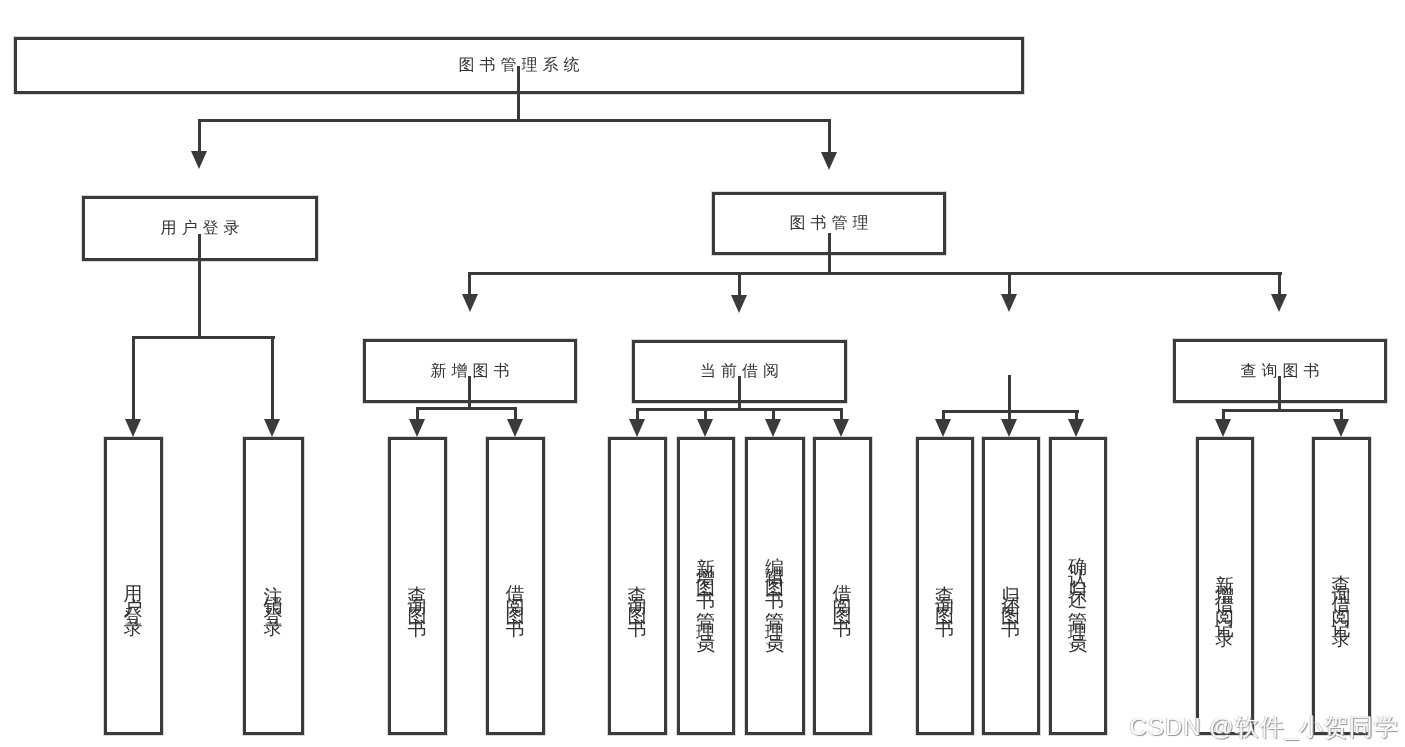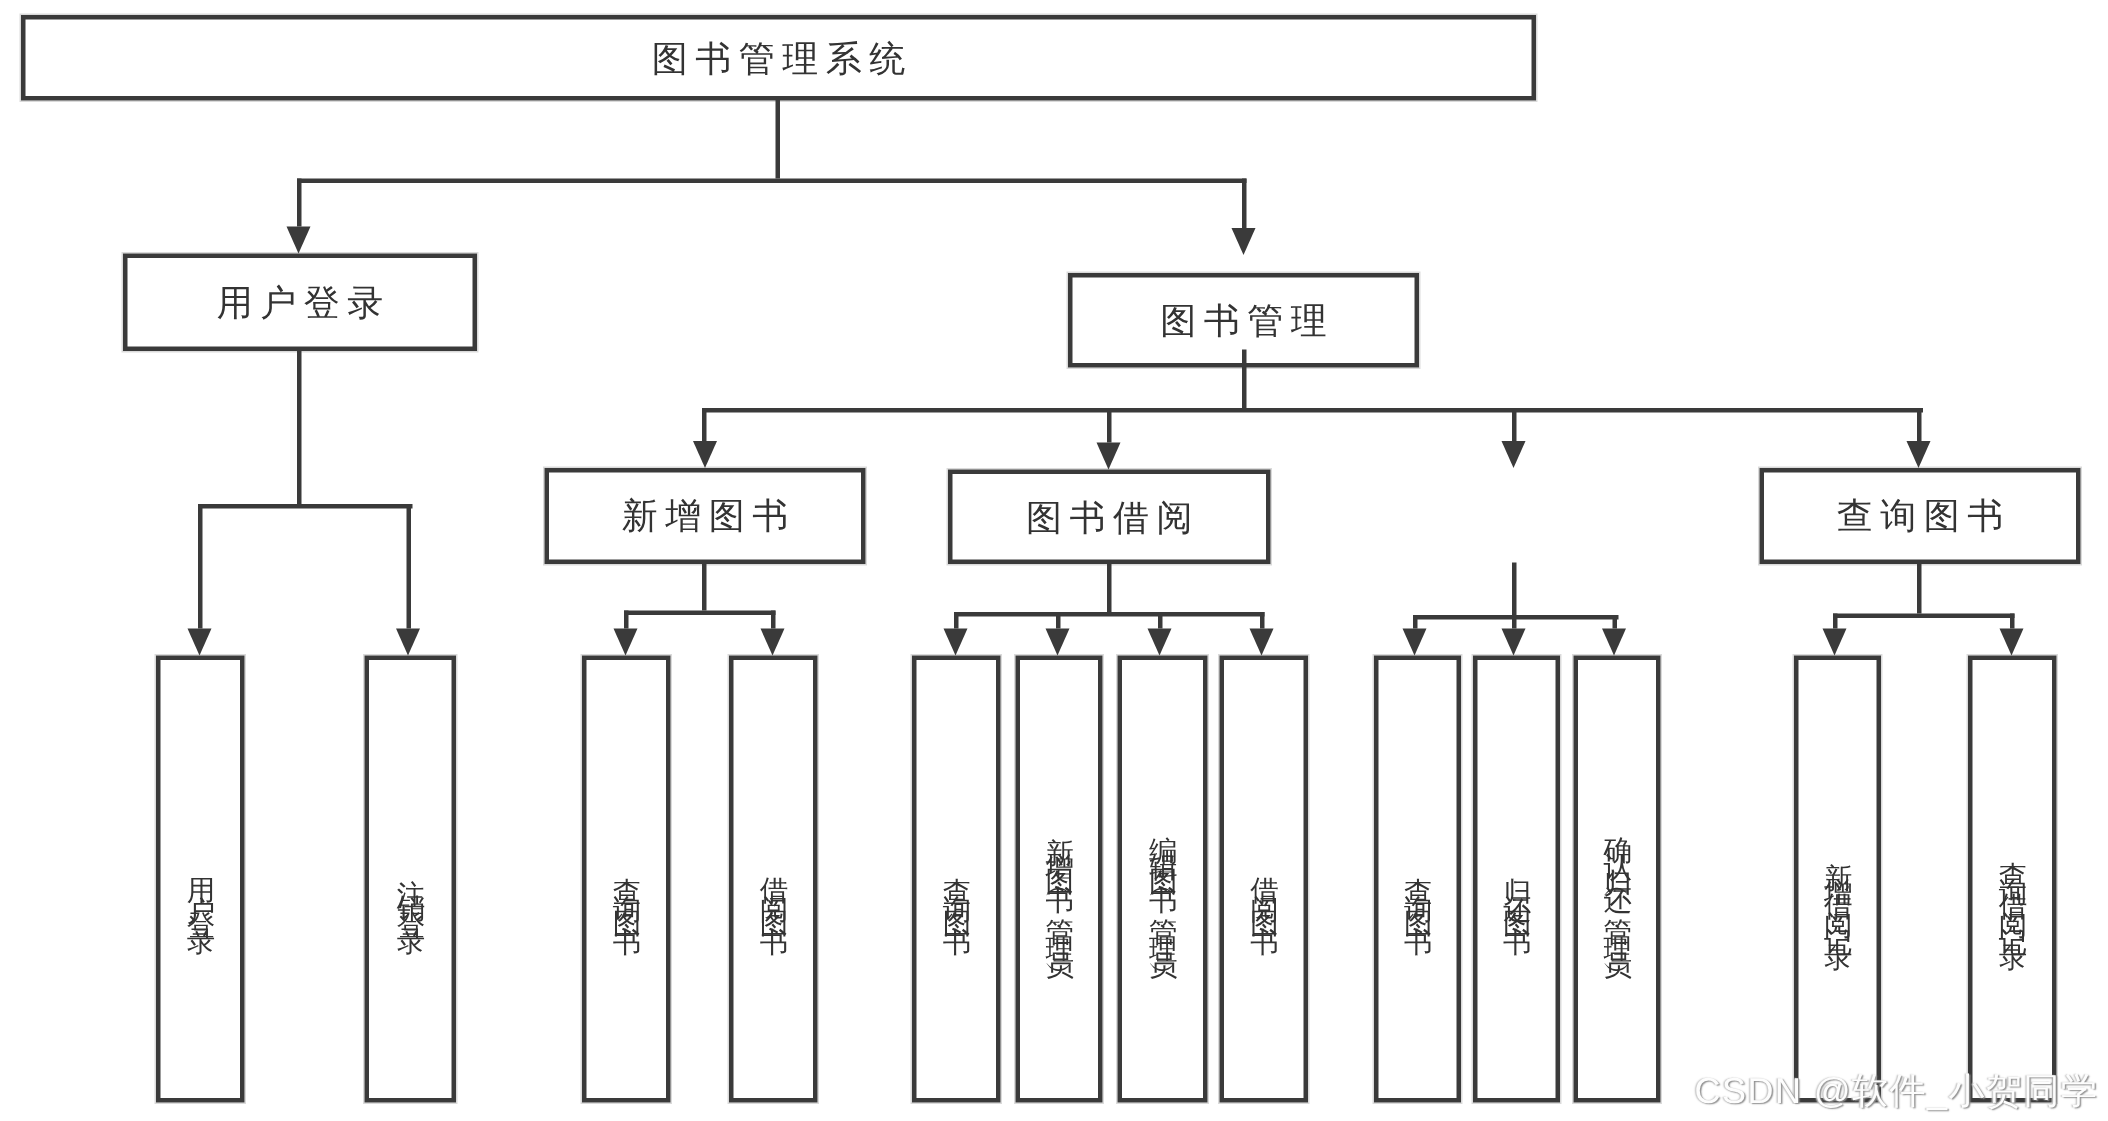--- a/index.html
+++ b/index.html
@@ -21,21 +21,21 @@
   .h-node, .v-node {
     position: absolute;
     box-sizing: border-box;
     border: 3px solid var(--line);
     background: var(--bg);
     display: flex;
     align-items: center;
     justify-content: center;
     box-shadow: 0 0 0 1px rgba(150,150,150,0.35);
   }
-  .h-node { font-size: 24px; }
+  .h-node { font-size: 16px; margin-top: 27px; }
   .h-node span { letter-spacing: 5px; margin-right: -5px; white-space: nowrap; }
   .v-node { font-size: 19px; }
   .v-node span {
     writing-mode: vertical-lr;
     text-orientation: mixed;
     letter-spacing: 11px;
     margin-bottom: -11px;
     line-height: 1;
     white-space: nowrap;
   }
@@ -63,29 +63,29 @@
 
 <div class="canvas">
 
   <div class="h-node" style="left:14px; top:10px; width:1010px; height:57px;">
     <span>图书管理系统</span>
   </div>
 
   <div class="h-node" style="left:82px; top:169px; width:236px; height:65px;">
     <span>用户登录</span>
   </div>
-  <div class="h-node" style="left:712px; top:182px; width:234px; height:63px;">
+  <div class="h-node" style="left:712px; top:165px; width:234px; height:63px;">
     <span>图书管理</span>
   </div>
 
   <div class="h-node" style="left:363px; top:312px; width:214px; height:64px;">
     <span>新增图书</span>
   </div>
   <div class="h-node" style="left:632px; top:313px; width:215px; height:63px;">
-    <span>图书借阅</span>
+    <span>当前借阅</span>
   </div>
   <div class="h-node" style="left:1173px; top:312px; width:214px; height:64px;">
     <span>查询图书</span>
   </div>
 
   <div class="v-node" style="left:104px; top:437px; width:59px; height:298px;">
     <span>用户登录</span>
   </div>
   <div class="v-node" style="left:243px; top:437px; width:61px; height:298px;">
     <span>注销登录</span>

